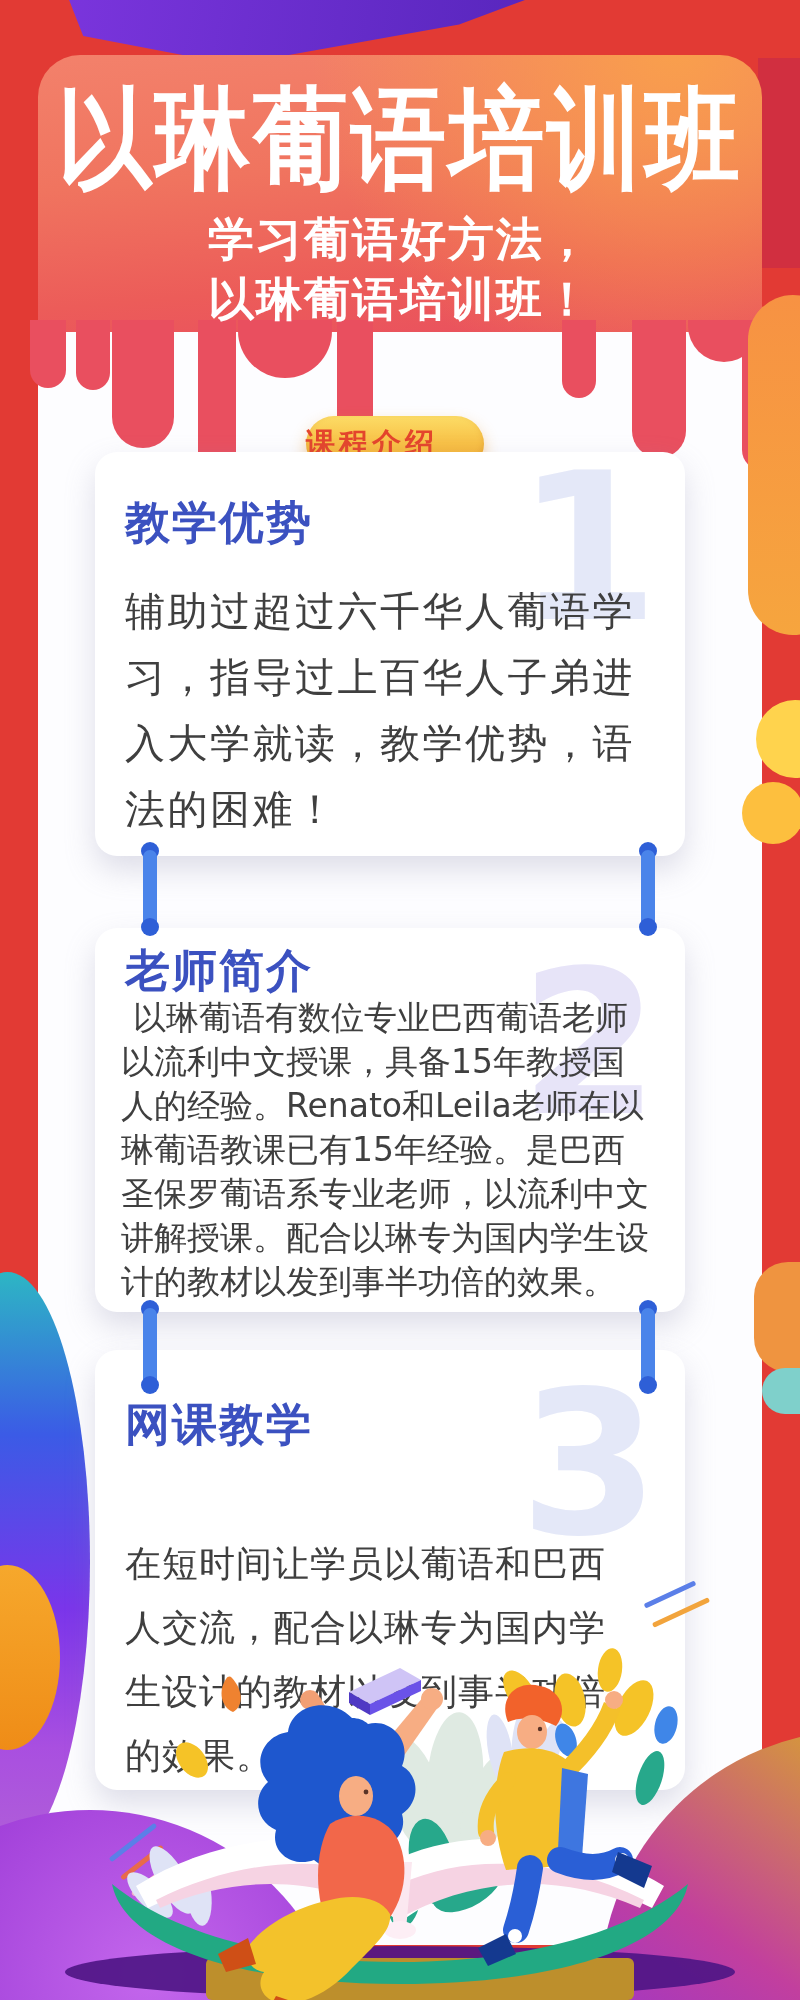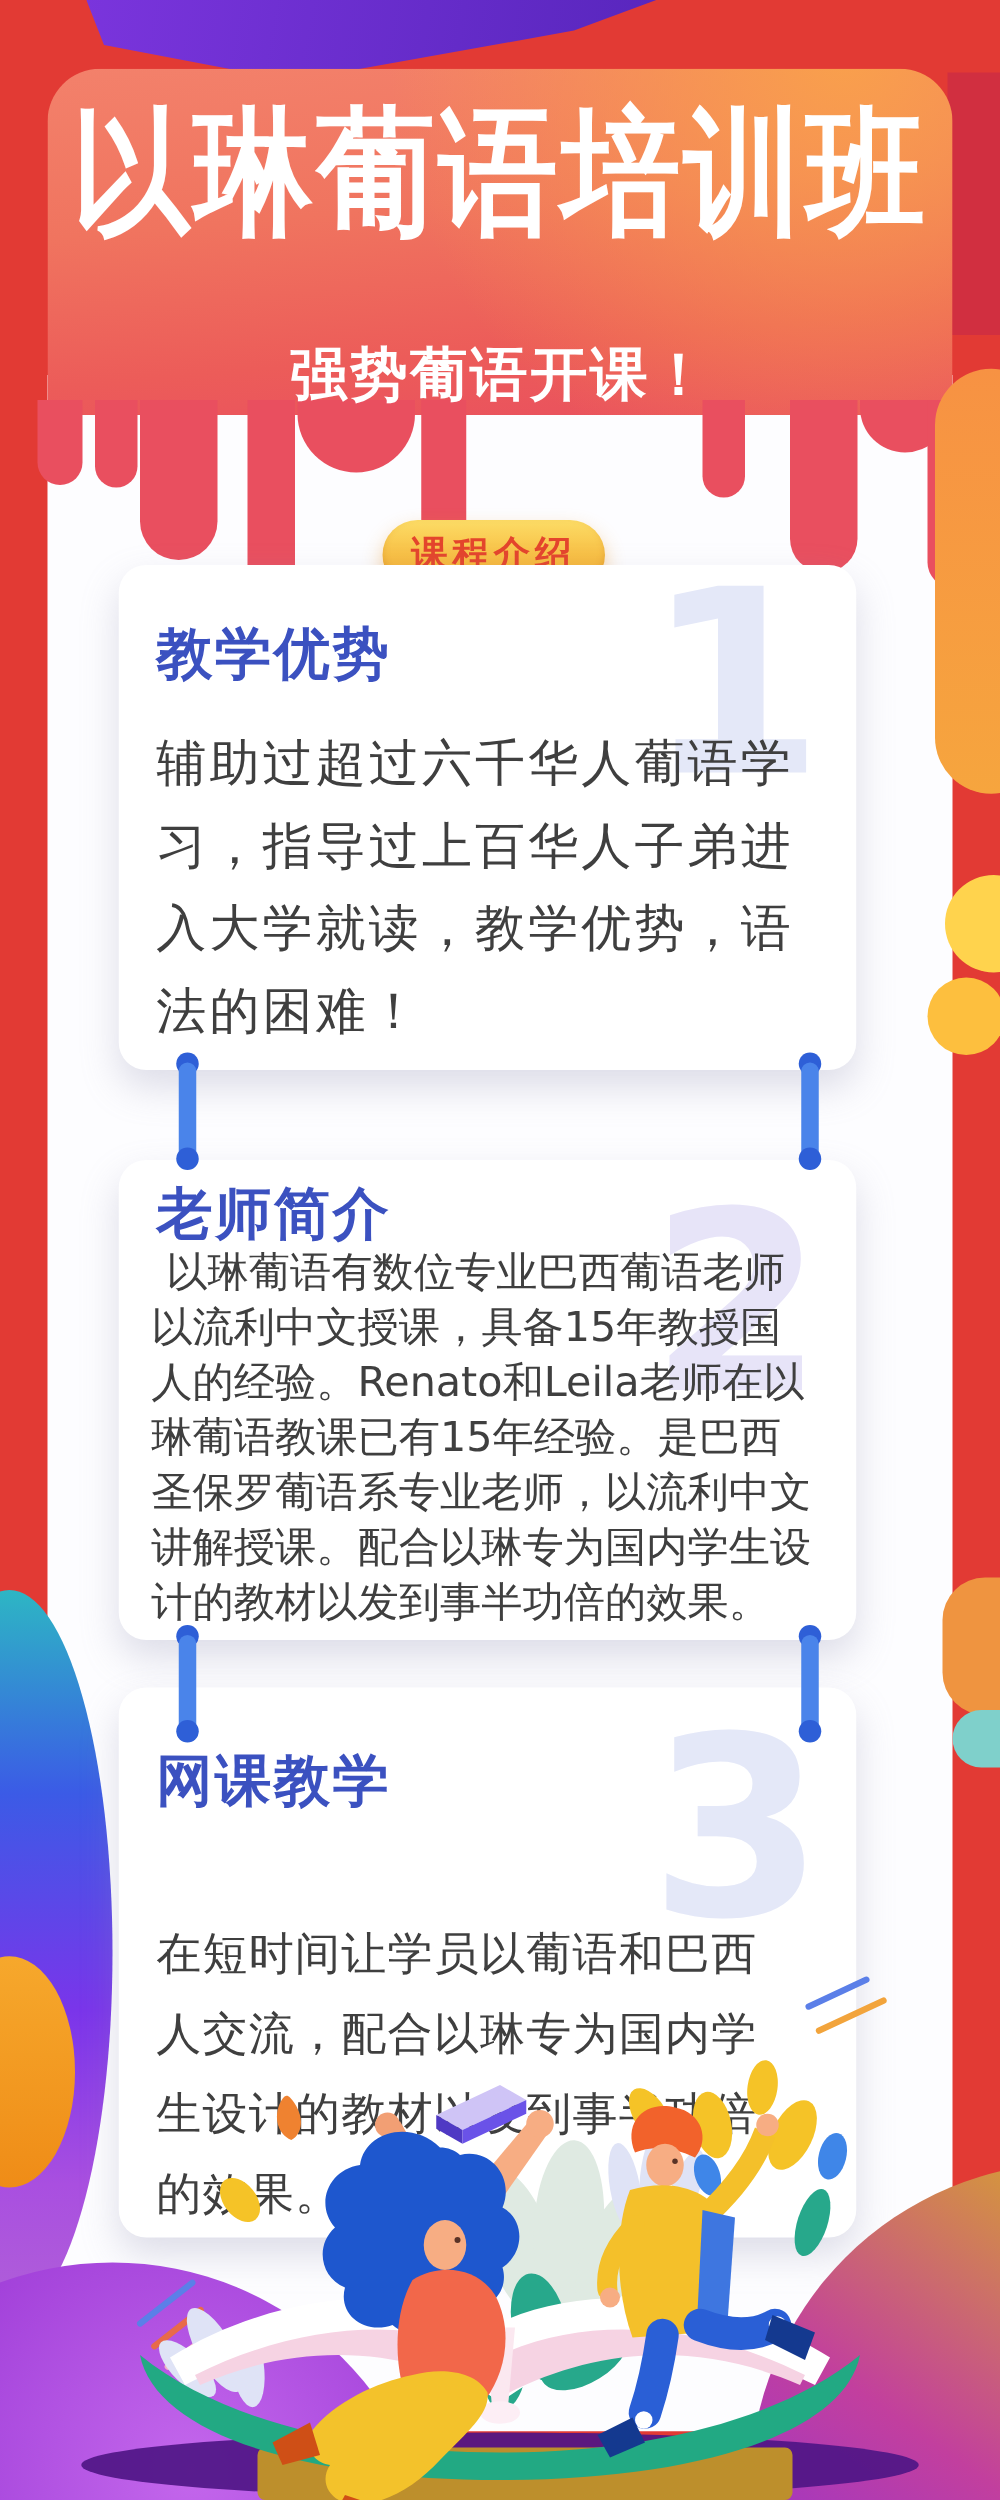--- a/index.html
+++ b/index.html
@@ -45,21 +45,21 @@
     transform:scaleY(1.16);transform-origin:center top;white-space:nowrap;
   }
   .header-sub{
     position:absolute;left:0;width:800px;text-align:center;z-index:4;
     color:#fff;font-size:46px;font-weight:700;letter-spacing:2px;line-height:1;white-space:nowrap;
   }
   .sub1{top:216px;} .sub2{top:276px;}
   
   .badge{
     position:absolute;left:306px;top:416px;width:178px;height:56px;z-index:6;
-    border-radius:28px;display:flex;align-items:center;justify-content:center;
+    border-radius:28px;display:flex;align-items:center;justify-content:flex-start;
     background:linear-gradient(180deg,#fcdc66,#f3a324);
     box-shadow:0 8px 16px rgba(233,150,40,.45), inset 0 -3px 6px rgba(190,100,0,.25);
   }
   .badge-label{color:#e4452c;font-size:29px;font-weight:700;letter-spacing:4px;}
   
   .card{
     position:absolute;left:95px;width:590px;background:#fff;border-radius:22px;
     box-shadow:0 14px 30px rgba(150,150,180,.30);z-index:10;
   }
   .card-1{top:452px;height:404px;}
@@ -139,21 +139,22 @@
   <div class="drip d2"></div>
   <div class="drip d3"></div>
   <div class="drip d4"></div>
   <div class="drip d5"></div>
   <div class="drip d6"></div>
   <div class="drip d7"></div>
   <div class="drip d8"></div>
   <div class="drip d9"></div>
   <div class="drip d10"></div>
   <div class="header-title">以琳葡语培训班</div>
-  <div class="header-sub sub2">强势葡语开课！</div>
+  <div class="header-sub sub1">学习葡语好方法，</div>
+  <div class="header-sub sub2">以琳葡语培训班！</div>
 
   <div class="badge">
     <span class="badge-label">课程介绍</span>
   </div>
 
   <div class="card card-1">
     <div class="watermark">1</div>
     <div class="card-title">教学优势</div>
     <div class="card-body">辅助过超过六千华人葡语学习，指导过上百华人子弟进入大学就读，教学优势，语法的困难！</div>
   </div>

